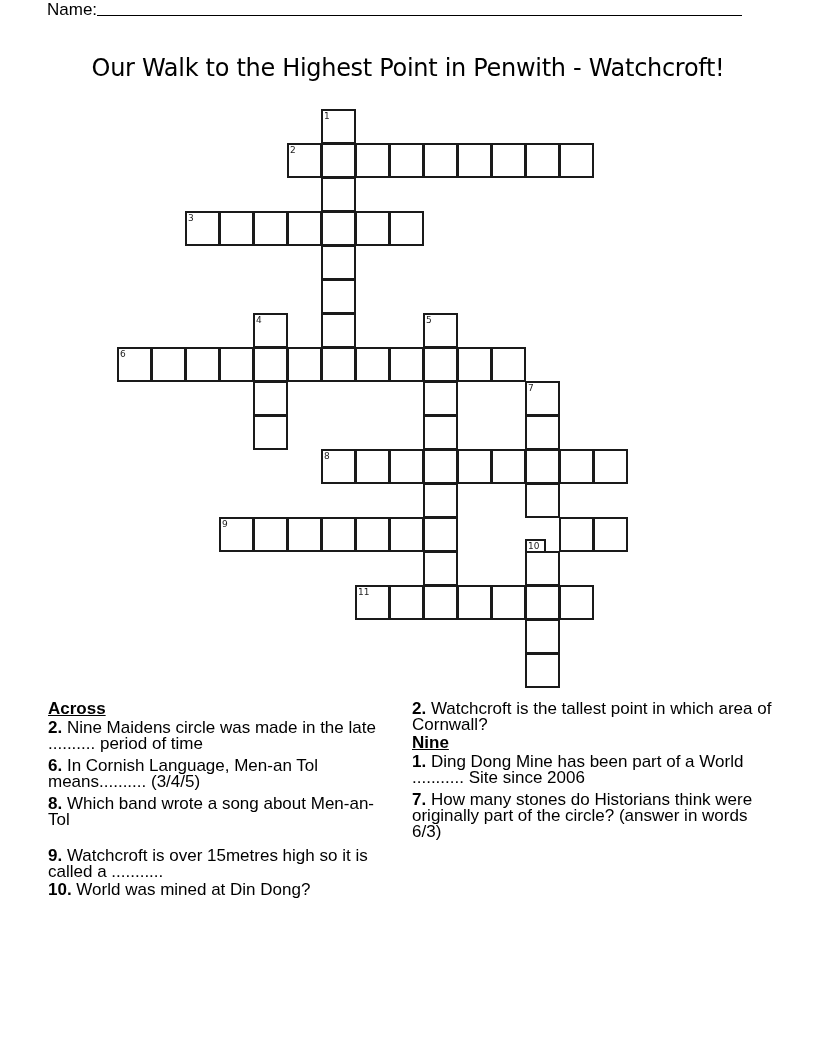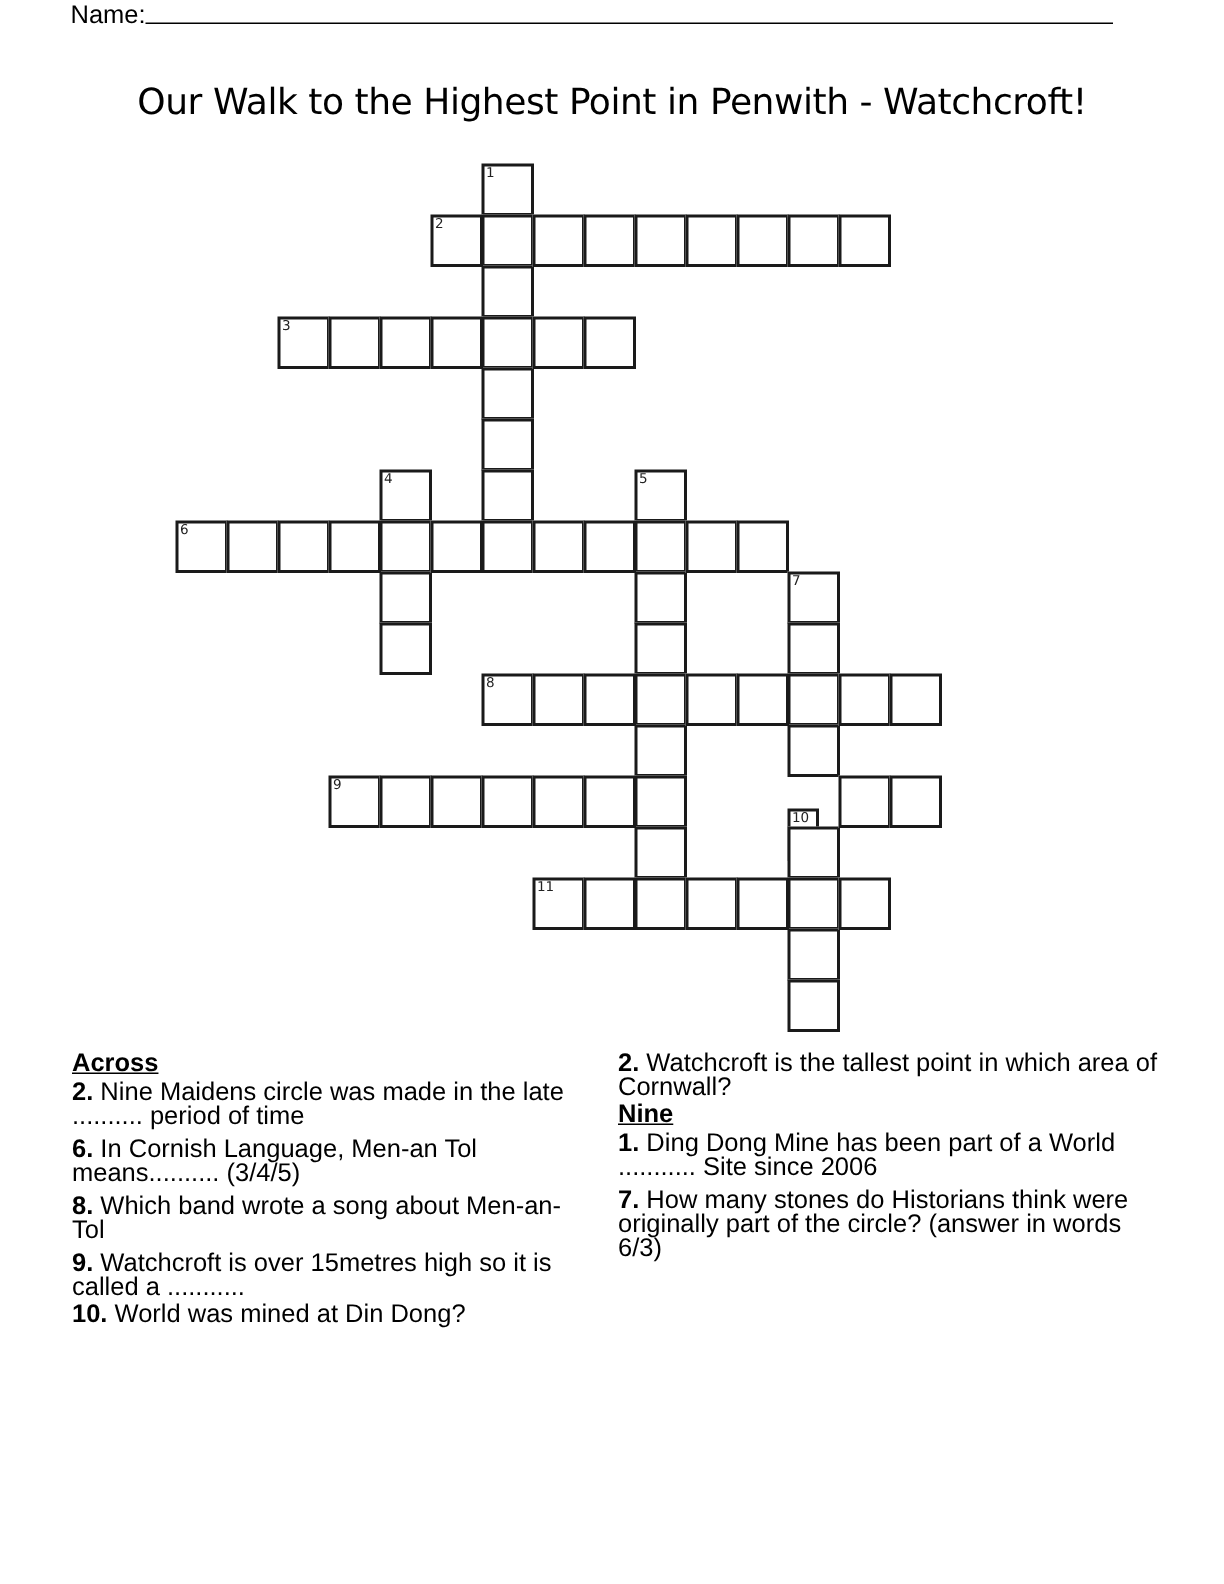--- a/index.html
+++ b/index.html
@@ -122,21 +122,21 @@
     <div class="cell" style="left: 390px; top: 586px; width: 35px; height: 35px;"></div>
     <div class="cell" style="left: 458px; top: 586px; width: 35px; height: 35px;"></div>
     <div class="cell" style="left: 492px; top: 586px; width: 35px; height: 35px;"></div>
     <div class="cell" style="left: 560px; top: 586px; width: 35px; height: 35px;"></div>
   </div>
 
 <div class="clues left">
   <div class="heading">Across</div>
   <div class="clue"><span class="n">2.</span><span> Nine Maidens circle was made in the late .......... period of time</span></div>
   <div class="clue"><span class="n">6.</span><span> In Cornish Language, Men-an Tol means.......... (3/4/5)</span></div>
-  <div class="clue" style="margin-bottom:6px"><span class="n">8.</span><span> Which band wrote a song about Men-an-Tol</span></div>
+  <div class="clue" style="margin-bottom:20px"><span class="n">8.</span><span> Which band wrote a song about Men-an-Tol</span></div>
   <div class="clue" style="margin-bottom:2px"><span class="n">9.</span><span> Watchcroft is over 15metres high so it is called a ...........</span></div>
   <div class="clue"><span class="n">10.</span><span> World was mined at Din Dong?</span></div>
 </div>
 
 <div class="clues right">
   <div class="clue" style="margin-bottom:2px"><span class="n">2.</span><span> Watchcroft is the tallest point in which area of Cornwall?</span></div>
   <div class="heading">Nine</div>
   <div class="clue" style="margin-bottom:6px"><span class="n">1.</span><span> Ding Dong Mine has been part of a World ........... Site since 2006</span></div>
   <div class="clue"><span class="n">7.</span><span> How many stones do Historians think were originally part of the circle? (answer in words 6/3)</span></div>
 </div>

